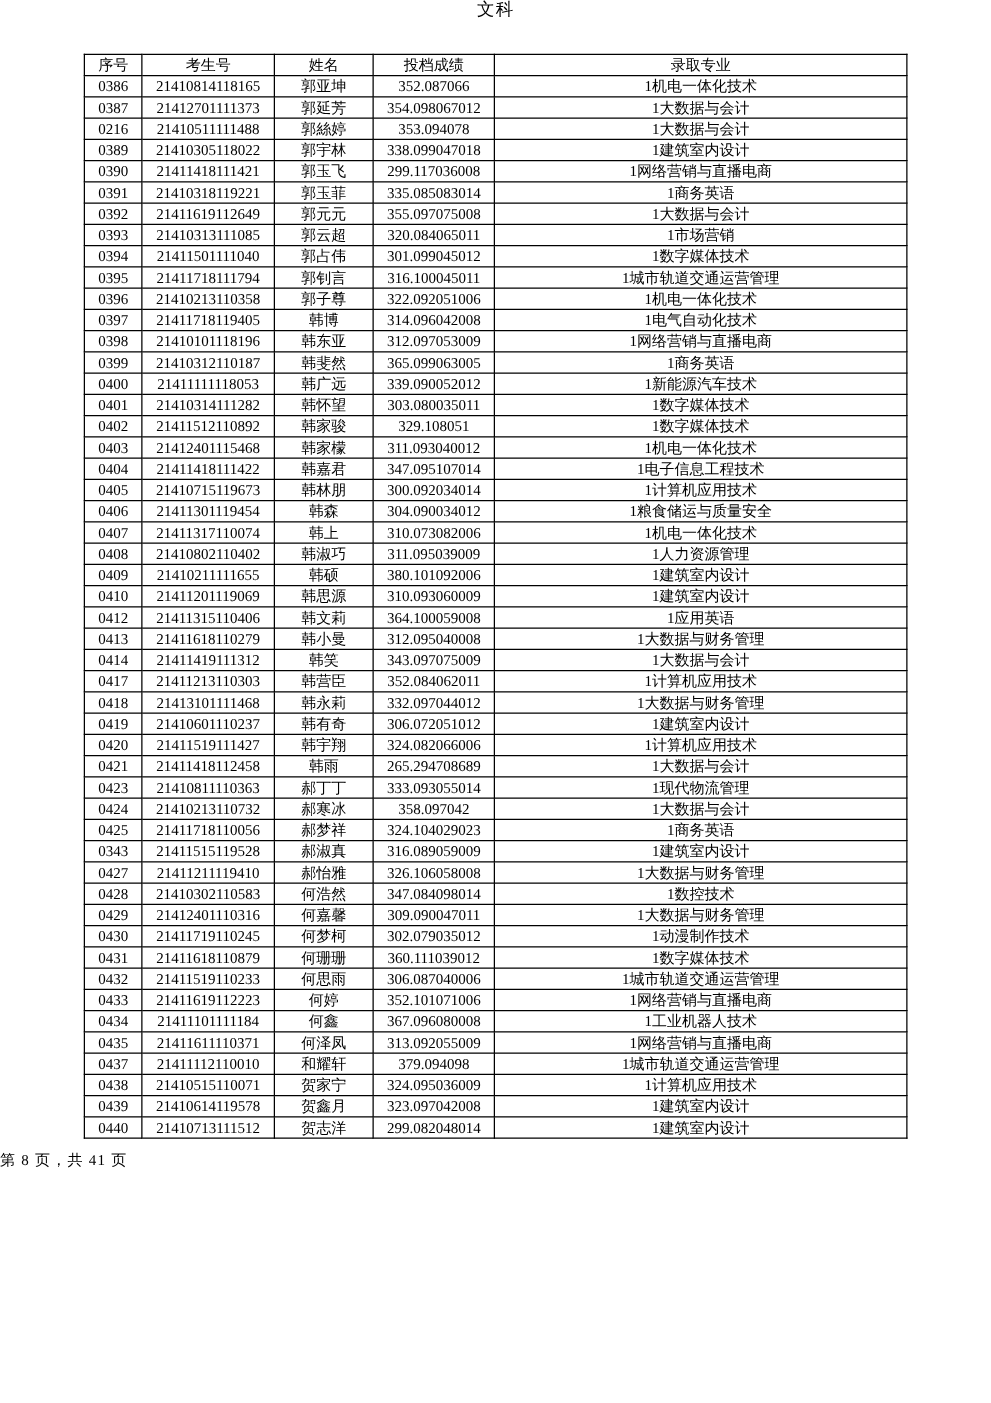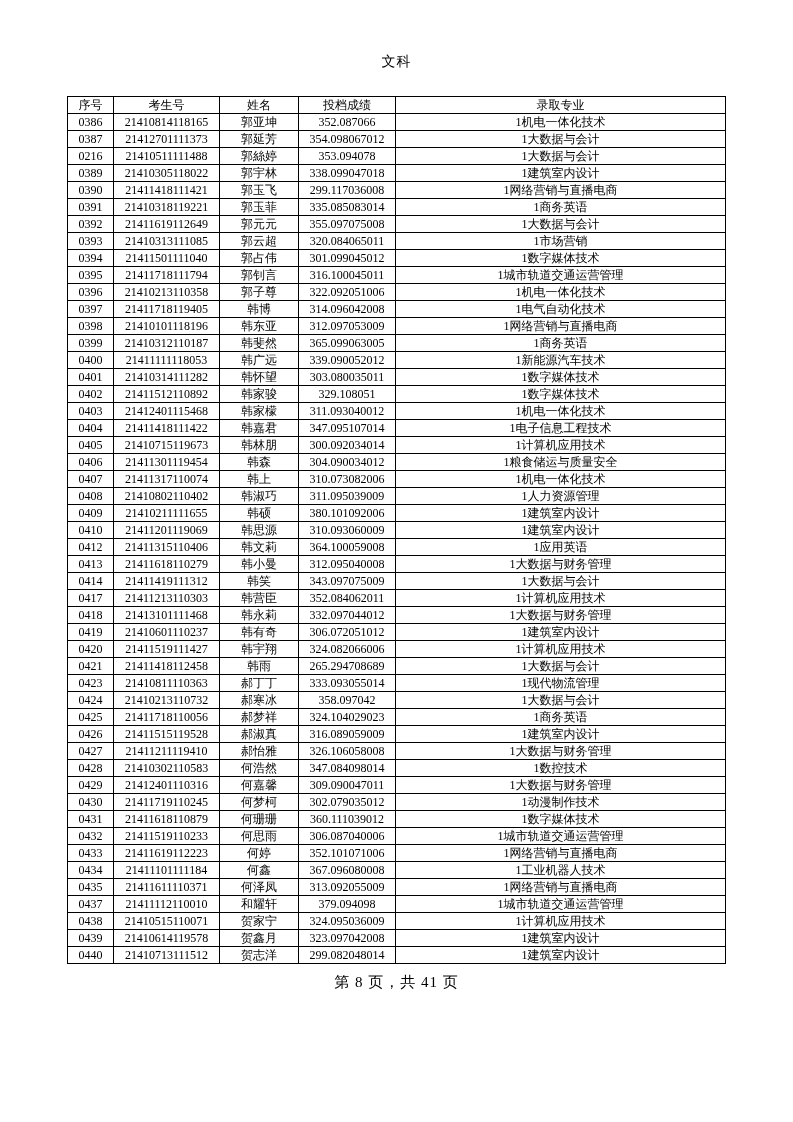--- a/index.html
+++ b/index.html
@@ -11,21 +11,20 @@
     font-family: "Liberation Serif", "DejaVu Serif", serif;
     color: #000000;
   }
   .page {
     width: 793px;
     height: 1122px;
     overflow: hidden;
     position: relative;
   }
   .title {
-    padding-top: 53px;
     text-align: center;
     font-size: 14px;
     line-height: 17px;
     letter-spacing: 1px;
   }
   table.tbl {
     border-collapse: collapse;
     table-layout: fixed;
     margin: 26px auto 0 auto;
     width: 658px;
@@ -41,22 +40,21 @@
     white-space: nowrap;
     overflow: hidden;
   }
   col.c-seq   { width: 46px; }
   col.c-cand  { width: 106px; }
   col.c-name  { width: 79px; }
   col.c-score { width: 97px; }
   col.c-major { width: 330px; }
   .footer {
     margin-top: 9px;
-    text-align: center;
-    font-size: 15px;
+    font-size: 12px;
     letter-spacing: 1px;
   }
 </style>
 </head>
 <body>
 
 <div class="page">
 
   <div class="title">文科</div>
 
@@ -324,21 +322,21 @@
           <td>1大数据与会计</td>
         </tr>
         <tr>
           <td>0425</td>
           <td>21411718110056</td>
           <td>郝梦祥</td>
           <td>324.104029023</td>
           <td>1商务英语</td>
         </tr>
         <tr>
-          <td>0426</td>
+          <td>0343</td>
           <td>21411515119528</td>
           <td>郝淑真</td>
           <td>316.089059009</td>
           <td>1建筑室内设计</td>
         </tr>
         <tr>
           <td>0427</td>
           <td>21411211119410</td>
           <td>郝怡雅</td>
           <td>326.106058008</td>

